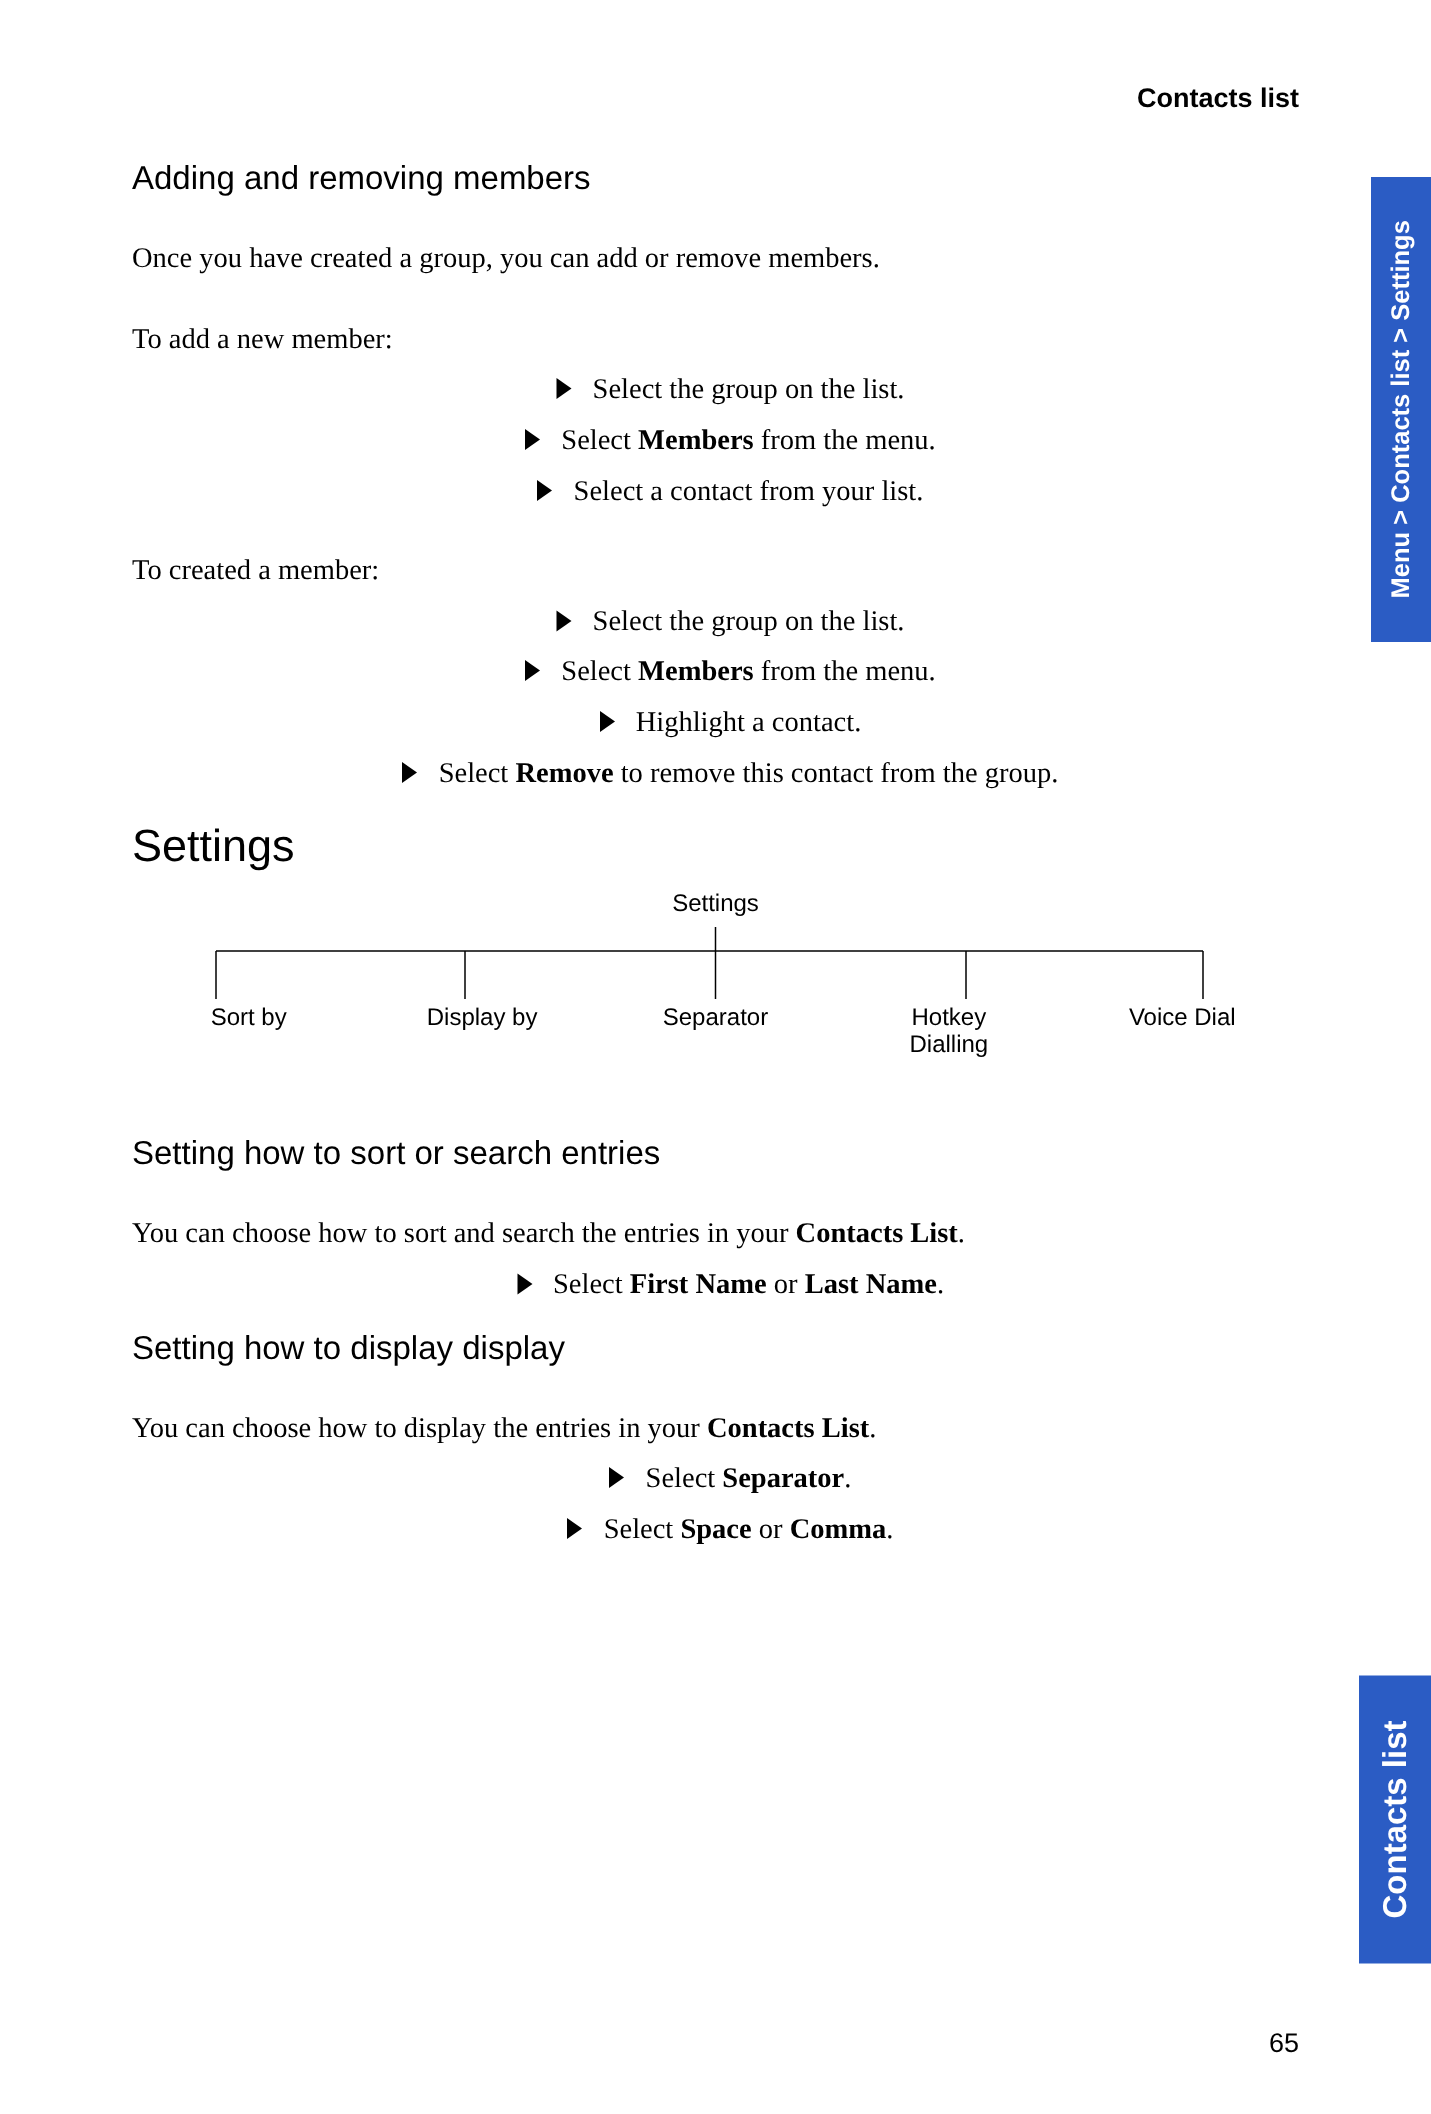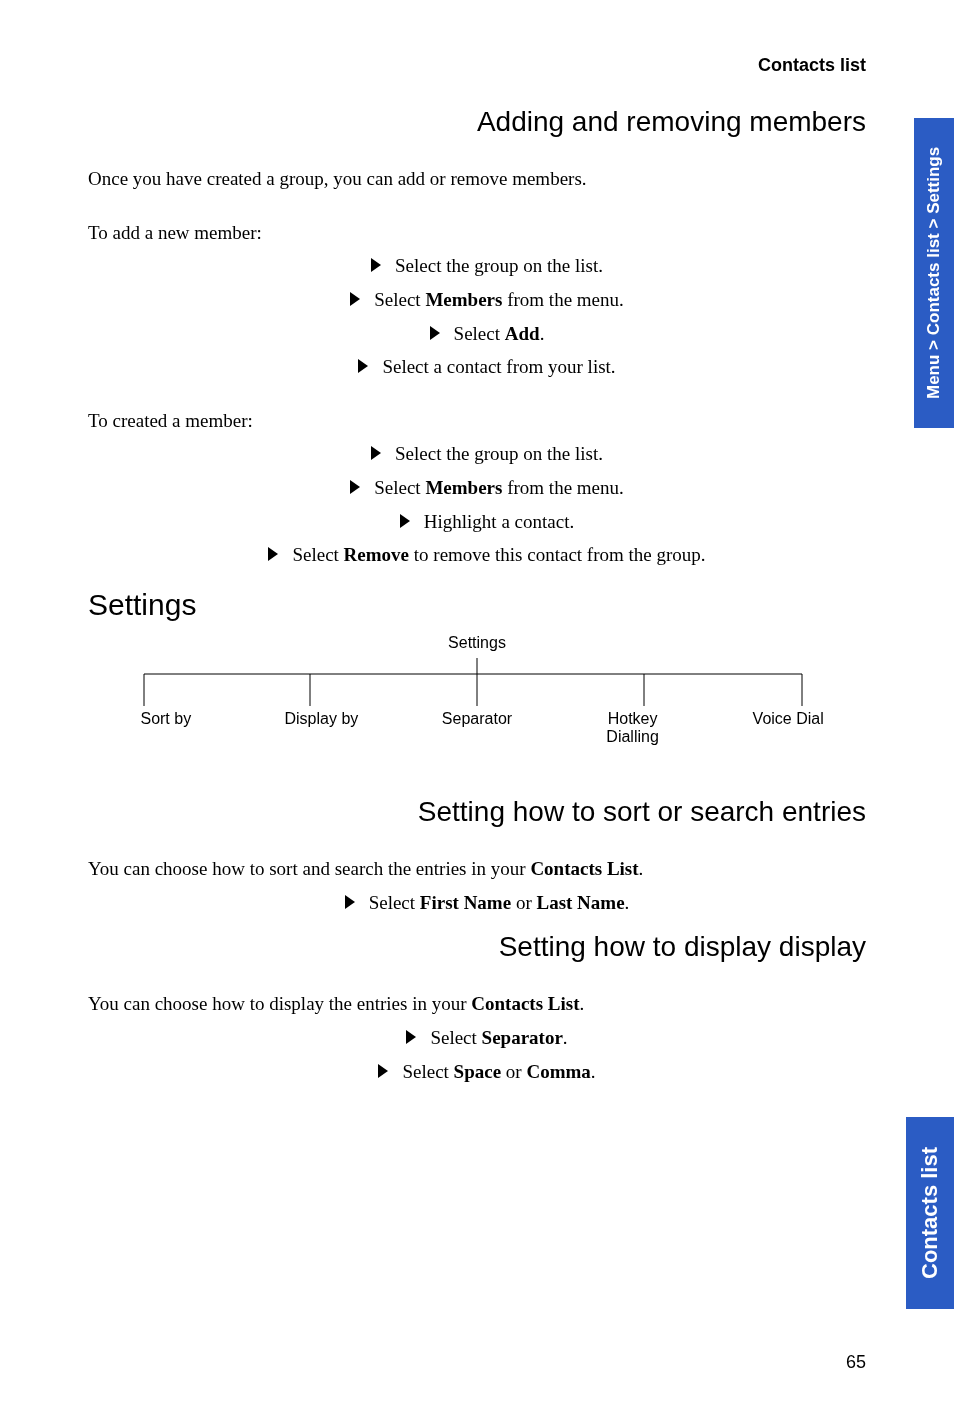--- a/index.html
+++ b/index.html
@@ -21,23 +21,22 @@
   }
   .header-title {
     font-family: Arial, Helvetica, sans-serif;
     font-weight: bold;
     font-size: 18px;
     text-align: right;
     margin-bottom: 30px;
   }
   .h2 {
     font-family: Arial, Helvetica, sans-serif;
-    font-size: 28px;
+    font-size: 22px;
     margin-bottom: 12px;
-    text-align: right;
   }
   .h1 {
     font-family: Arial, Helvetica, sans-serif;
     font-size: 30px;
     margin-top: 20px;
     margin-bottom: 12px;
   }
   .body-text {
     font-size: 19px;
     margin-bottom: 8px;
@@ -134,26 +133,20 @@
   <div class="body-text">To add a new member:</div>
 
   <div class="bullet-row">
     <span class="triangle"></span>
     <span>Select the group on the list.</span>
   </div>
   <div class="bullet-row">
     <span class="triangle"></span>
     <span>
       <span>Select </span><span class="bold">Members</span><span> from the menu.</span>
-    </span>
-  </div>
-  <div class="bullet-row">
-    <span class="triangle"></span>
-    <span>
-      <span>Select </span><span class="bold">Add</span><span>.</span>
     </span>
   </div>
   <div class="bullet-row">
     <span class="triangle"></span>
     <span>Select a contact from your list.</span>
   </div>
 
   <div class="body-text">To created a member:</div>
 
   <div class="bullet-row">

